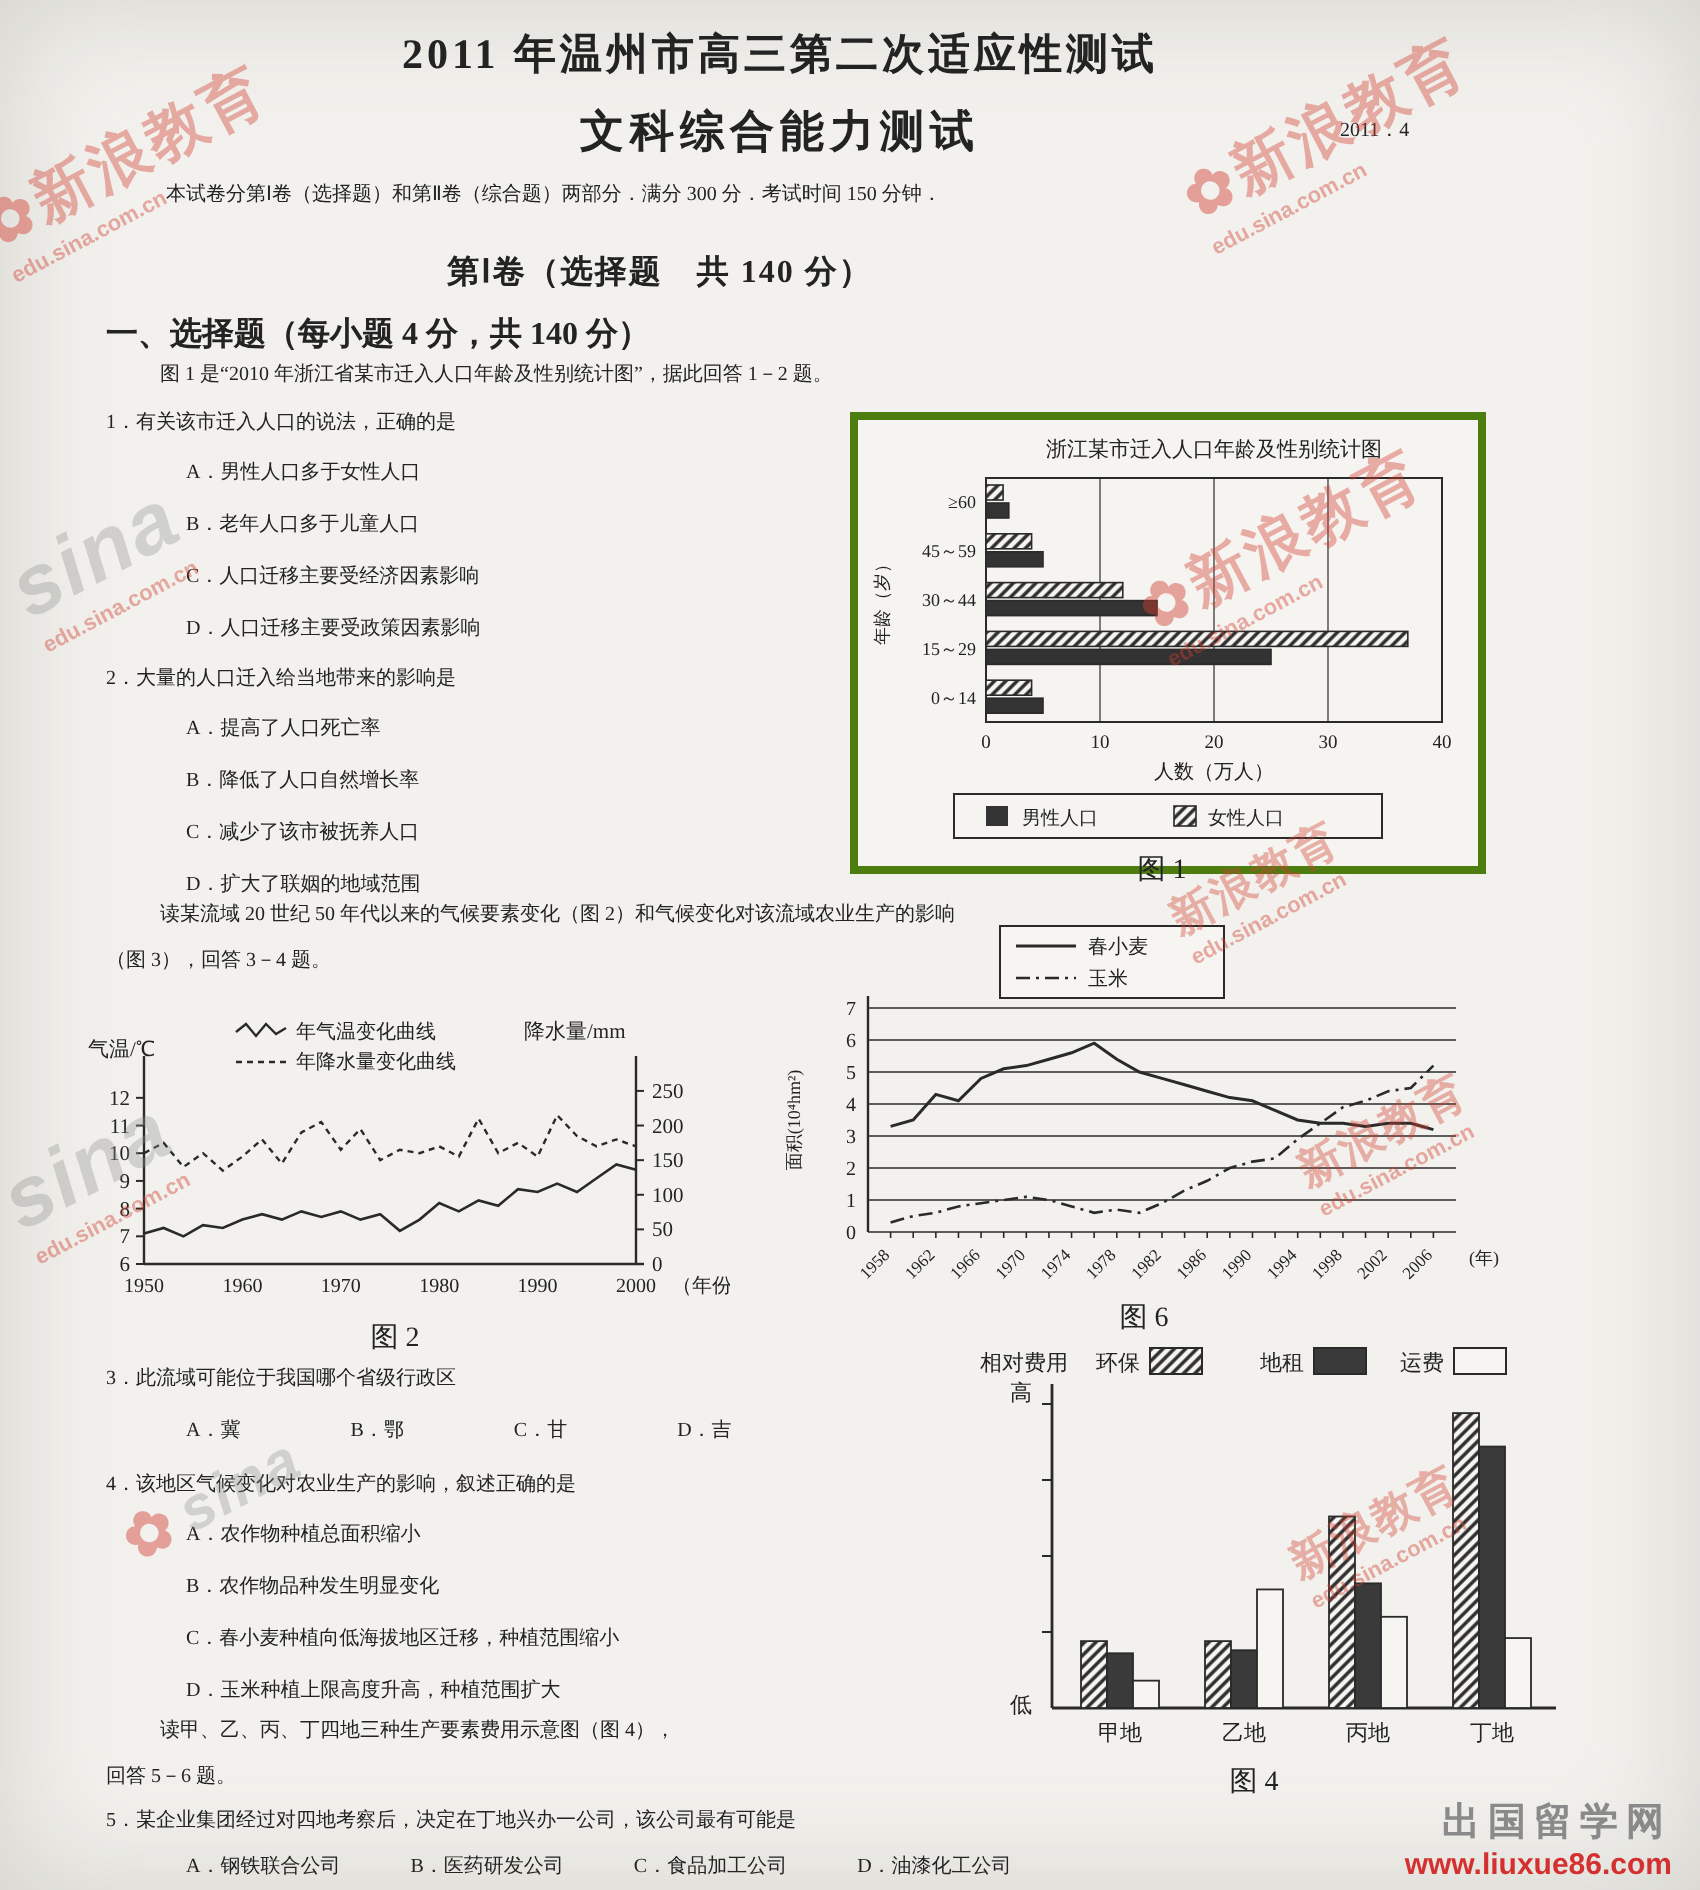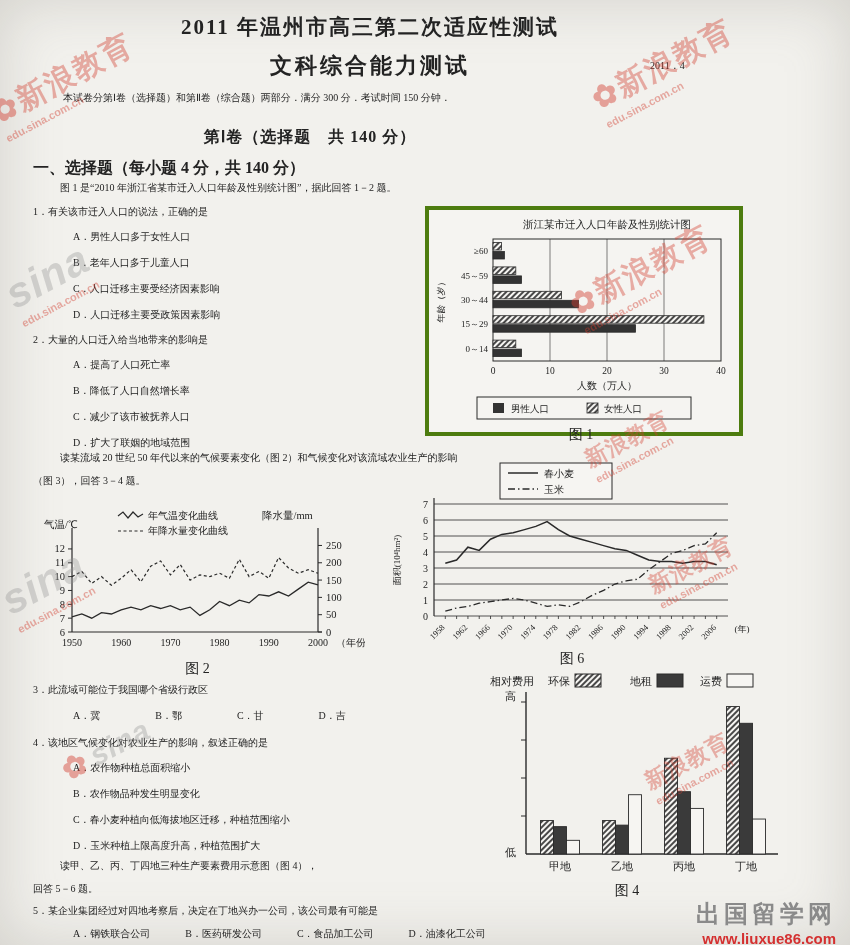--- a/index.html
+++ b/index.html
@@ -1,38 +1,38 @@
 <!DOCTYPE html>
 <html><head>
 <meta charset="utf-8">
 <style>
   html,body{margin:0;padding:0;background:#cfcecb;}
   .page{position:relative;width:850px;height:945px;background:#f2f1ed;
         font-family:"Liberation Serif",serif;color:#232323;overflow:hidden;
         box-shadow:inset 0 0 60px rgba(120,115,105,.25);}
-  .t{position:absolute;white-space:nowrap;line-height:1.25;}
+  .t{position:absolute;white-space:nowrap;line-height:1.25;margin-left:20px;}
   .fs15{font-size:10px;}
   .fs16{font-size:16px;}
   .bold{font-weight:bold;}
   .center{text-align:center;}
   .opts-inline{display:flex;column-gap:55px;}
   .cap{position:absolute;font-size:14px;text-align:center;}
   .chartbox{position:absolute;}
   #fig1box{border:4px solid #4d7c0f;padding:3px 2px;background:rgba(255,255,255,.25);}
   svg text{font-family:"Liberation Serif",serif;}
   
   .wm{position:absolute;transform:rotate(-28deg);pointer-events:none;z-index:5;
       font-family:"Liberation Sans",sans-serif;font-weight:bold;}
   .wm .red-big{font-size:30px;color:rgba(210,62,48,.40);letter-spacing:2px;}
   .wm .red-mid{font-size:22px;color:rgba(210,62,48,.38);letter-spacing:1px;}
   .wm .red-url{display:block;font-size:11px;color:rgba(210,62,48,.42);}
   .wm .gray-sina{font-size:42px;font-style:italic;color:rgba(145,145,145,.35);letter-spacing:1px;}
   .wm .logo{color:rgba(210,62,48,.45);}
   .footer-brand{position:absolute;right:14px;top:898px;text-align:right;z-index:6;}
-  .footer-brand .site{font-size:24px;font-weight:bold;color:#8a8a8a;letter-spacing:4px;
+  .footer-brand .site{font-size:19px;font-weight:bold;color:#8a8a8a;letter-spacing:4px;
                       font-family:"Liberation Sans",sans-serif;}
   .footer-brand .url{font-size:15px;font-weight:bold;color:#d43030;
                      font-family:"Liberation Sans",sans-serif;}
 </style>
 </head>
 <body>
 
 <div class="page">
 
   <div class="t bold center" style="left:0;top:14px;width:740px;font-size:21px;letter-spacing:2px;">2011 年温州市高三第二次适应性测试</div>

